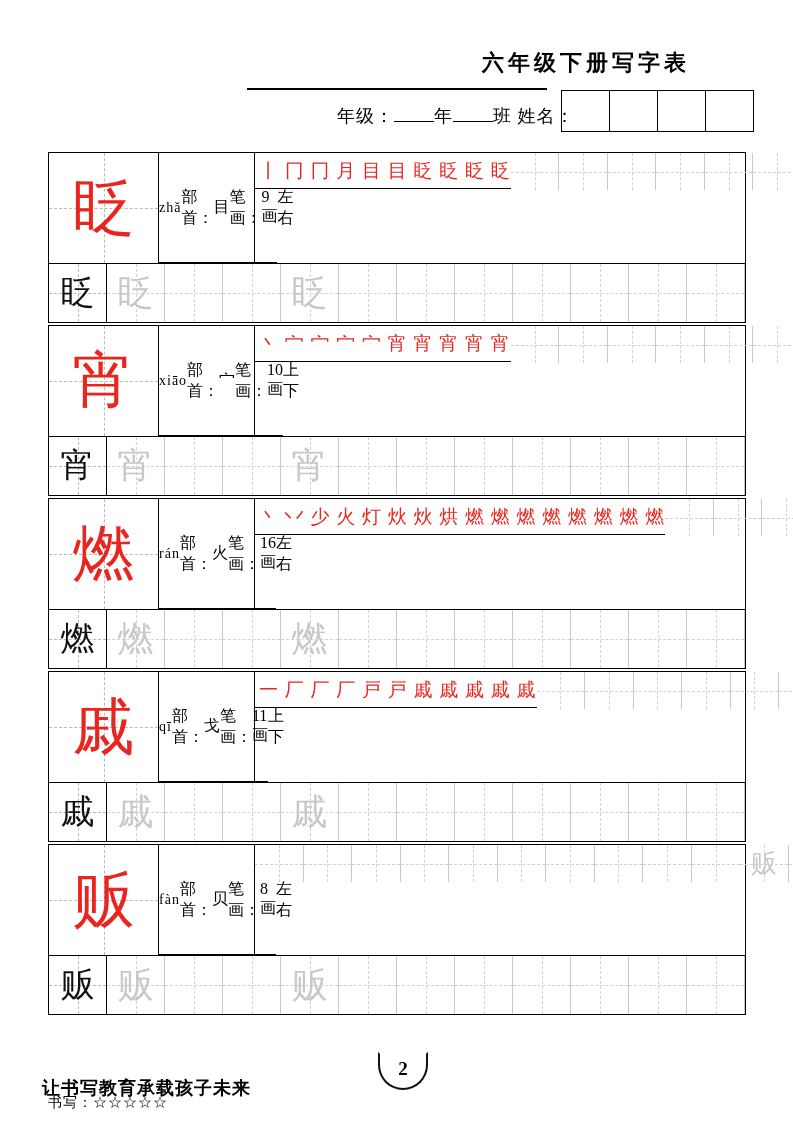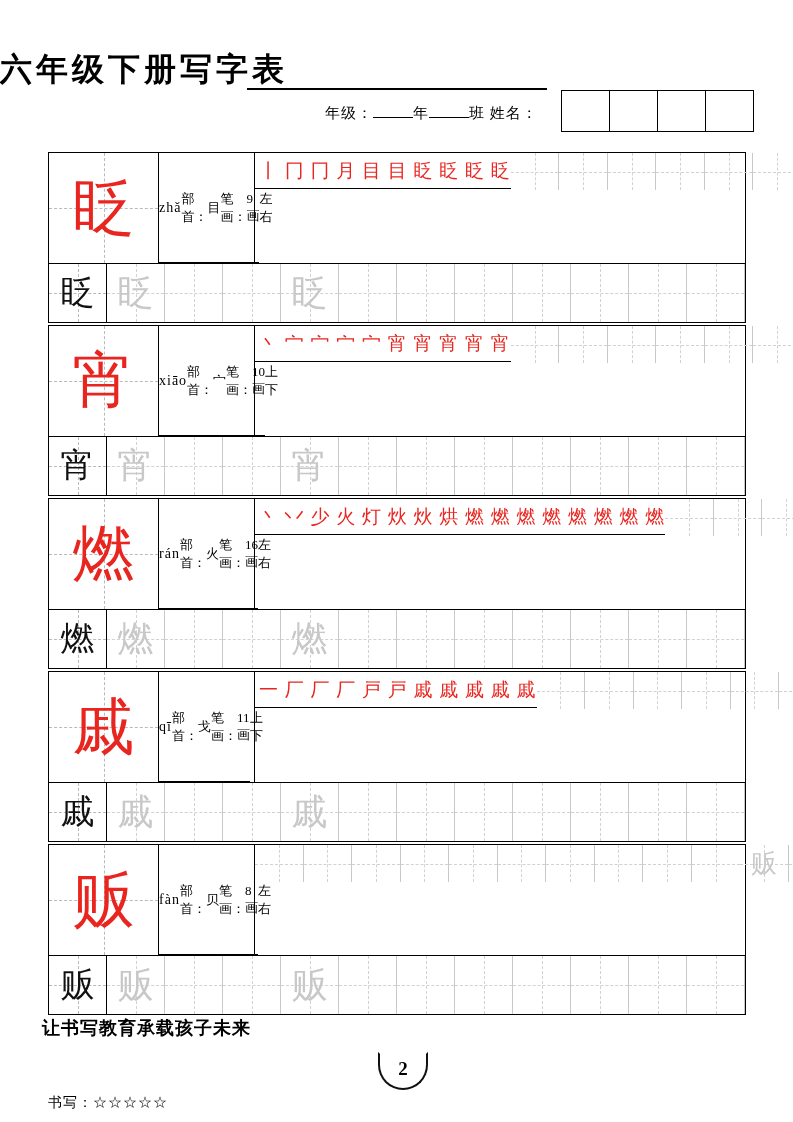--- a/index.html
+++ b/index.html
@@ -19,39 +19,39 @@
     position: absolute;
     left: 0; top: 0;
     width: 793px;
     height: 1122px;
   }
   .title {
     position: absolute;
     left: 0;
     top: 48px;
     width: 690px;
-    text-align: left;
-    font-size: 32px;
+    text-align: right;
+    font-size: 22px;
     font-weight: bold;
     letter-spacing: 4px;
     font-family: "Liberation Serif", serif;
   }
   .title-underline {
     position: absolute;
     left: 247px;
     top: 88px;
     width: 300px;
     height: 2px;
     background: #000;
   }
   .meta-row {
     position: absolute;
-    left: 325px;
+    left: 337px;
     top: 104px;
-    font-size: 15px;
+    font-size: 18px;
     letter-spacing: 1px;
   }
   .meta-row .blank {
     display: inline-block;
     width: 40px;
     border-bottom: 1px solid #000;
   }
   .name-boxes {
     position: absolute;
     left: 561px;
@@ -120,21 +120,21 @@
     border-right: 1px solid #000;
     box-sizing: border-box;
     display: flex;
   }
   .info-col .r {
     flex: 1 1 0;
     border-bottom: 1px solid #000;
     display: flex;
     align-items: center;
     justify-content: center;
-    font-size: 13px;
+    font-size: 16px;
     box-sizing: border-box;
   }
   .info-col .r:last-child { border-bottom: none; }
   .info-col .pinyin {
     font-size: 14px;
     font-family: "Liberation Serif", serif;
     letter-spacing: 1px;
   }
   .stroke-area {
     flex: 1 1 auto;
@@ -215,21 +215,21 @@
     position: absolute;
     left: 48px;
     top: 1046px;
     font-size: 14px;
     letter-spacing: 1px;
     margin-top: 48px;
   }
   .footer-slogan {
     position: absolute;
     left: 42px;
-    top: 1016px;
+    top: 1076px;
     font-size: 18px;
     font-weight: bold;
     letter-spacing: 1px;
     font-family: "Liberation Serif", serif;
   }
   .page-num {
     position: absolute;
     left: 378px;
     top: 1052px;
     width: 46px;

